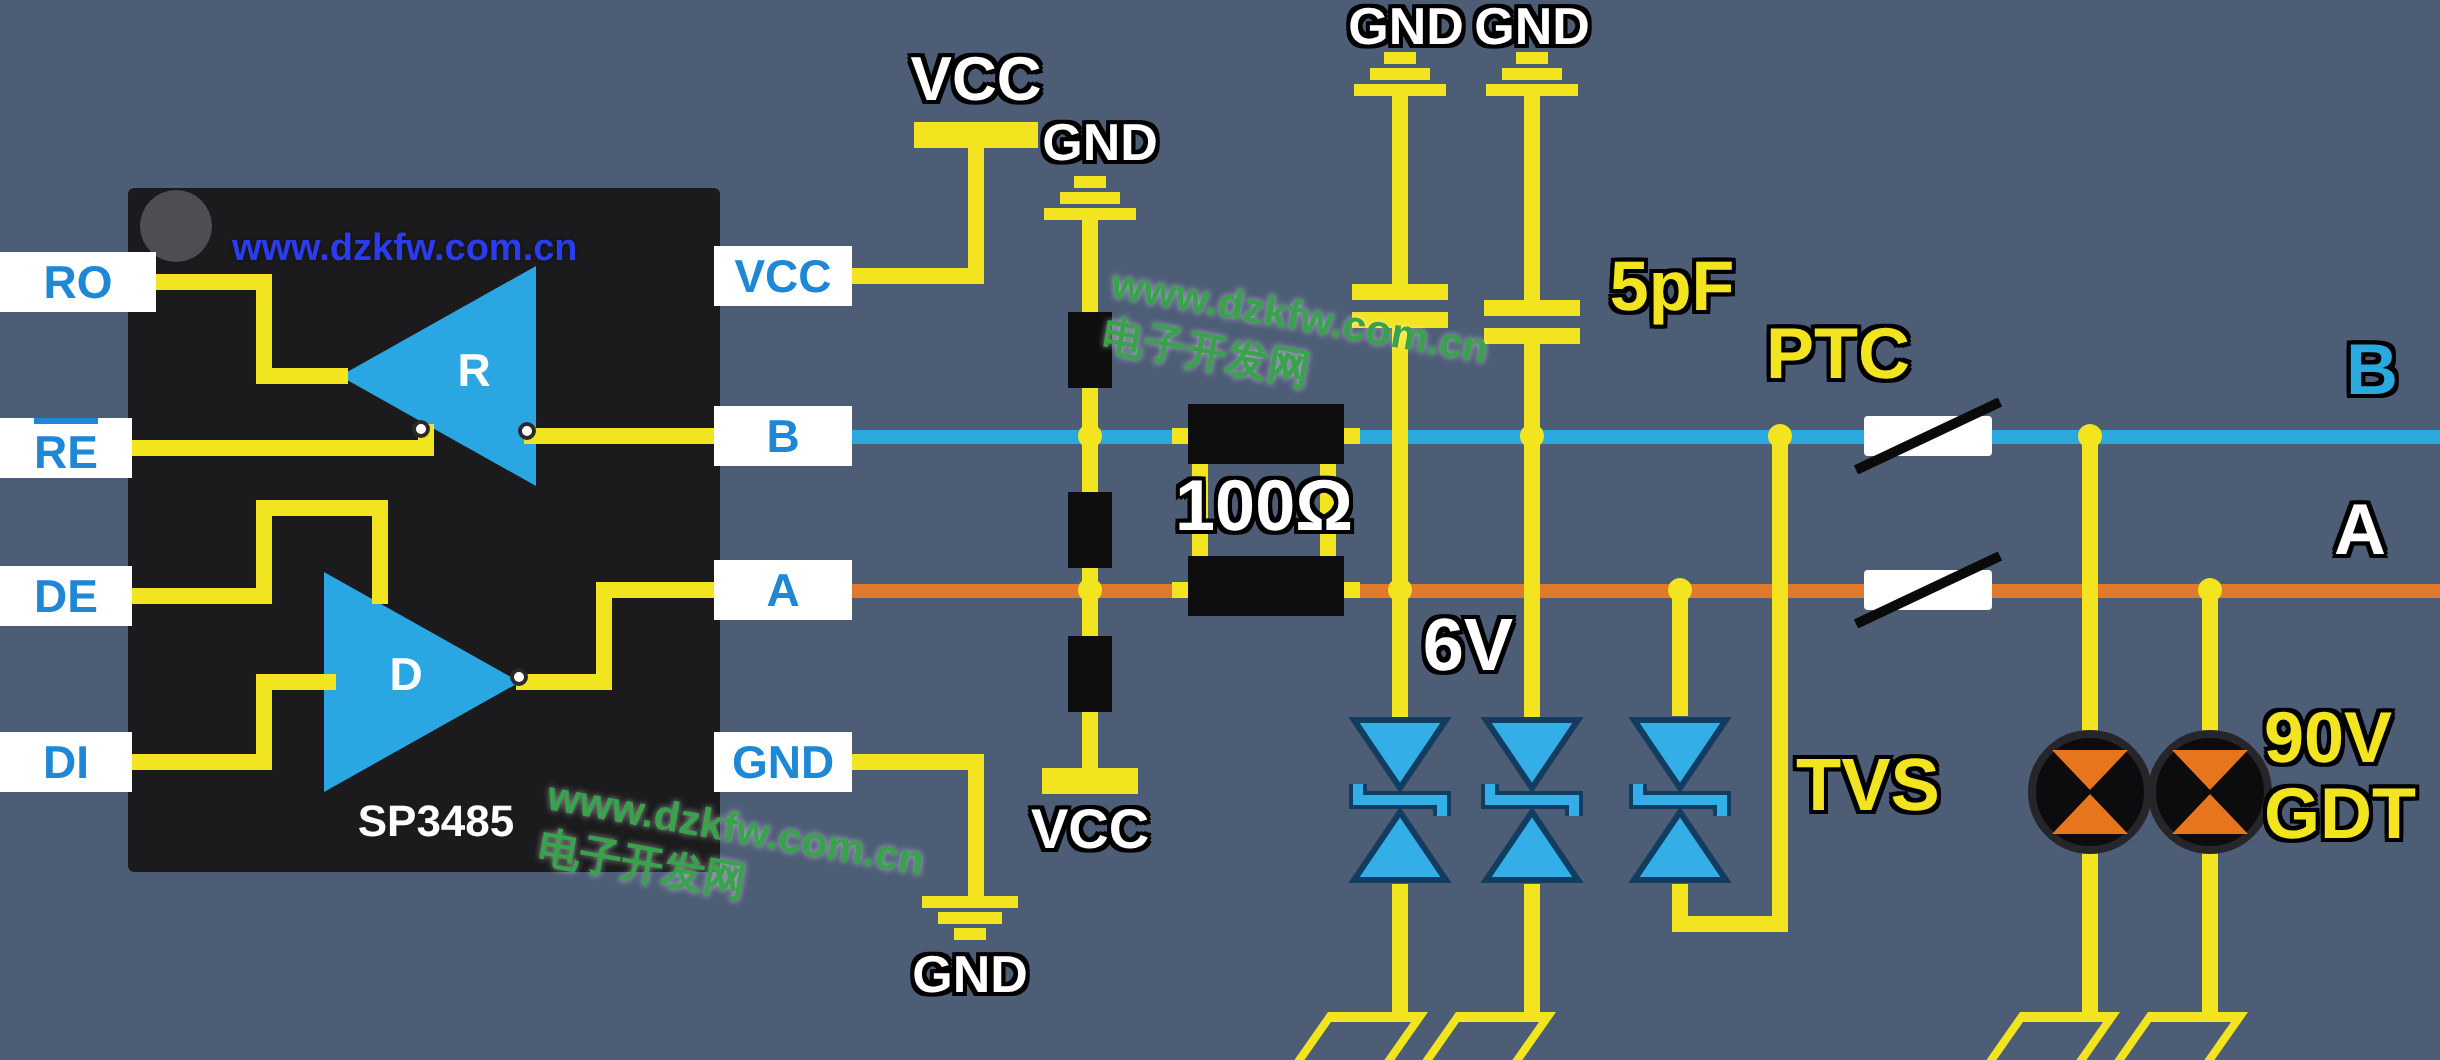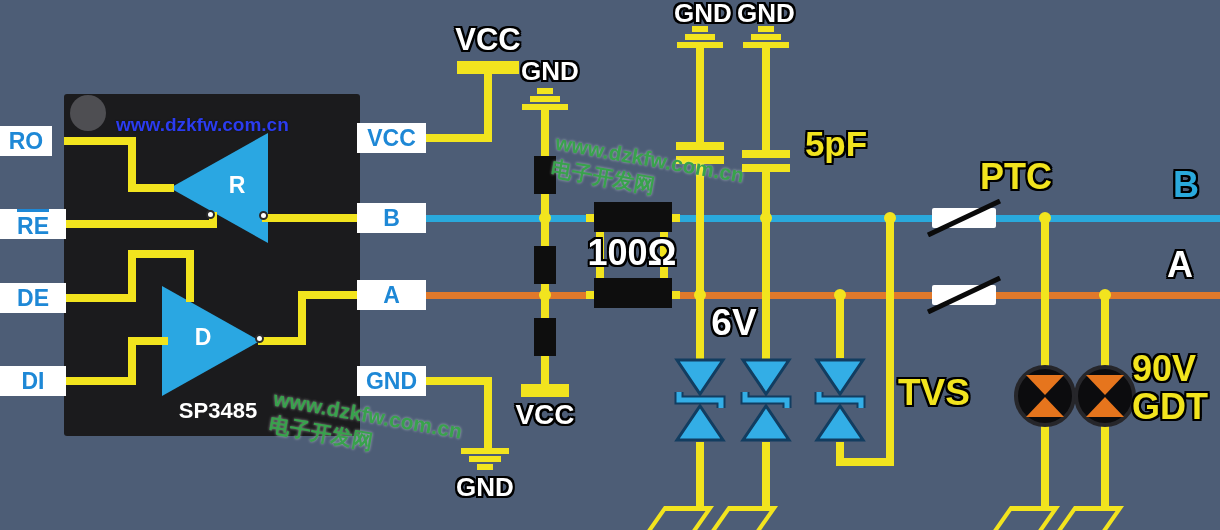--- a/index.html
+++ b/index.html
@@ -55,21 +55,21 @@
 <div class="wire" style="left:64px;top:377px;width:72px;height:8px"></div>
 <div class="wire" style="left:128px;top:337px;width:8px;height:48px"></div>
 <div class="wire" style="left:128px;top:337px;width:40px;height:8px"></div>
 <div class="wire" style="left:258px;top:337px;width:48px;height:8px"></div>
 <div class="wire" style="left:298px;top:291px;width:8px;height:54px"></div>
 <div class="wire" style="left:298px;top:291px;width:62px;height:8px"></div>
 <div class="wdot" style="left:206px;top:210px"></div>
 <div class="wdot" style="left:259px;top:211px"></div>
 <div class="wdot" style="left:255px;top:334px"></div>
 
-<div class="pinbox" style="left:0;top:126px;width:52px;height:30px">
+<div class="pinbox" style="left:0;top:126px;width:78px;height:30px">
     <span>RO</span>
   </div>
 <div class="pinbox" style="left:0;top:209px;width:66px;height:30px">
     <span class="overbar">RE</span>
   </div>
 <div class="pinbox" style="left:0;top:283px;width:66px;height:30px">
     <span>DE</span>
   </div>
 <div class="pinbox" style="left:0;top:366px;width:66px;height:30px">
     <span>DI</span>
@@ -172,21 +172,21 @@
   <path d="M8 36 L8 44 L50 44 L50 52" stroke="#123d60" stroke-width="9" fill="none"></path>
   <path d="M8 36 L8 44 L50 44 L50 52" stroke="#33aee6" stroke-width="5" fill="none"></path>
 </svg>
 <div class="wire" style="left:836px;top:442px;width:8px;height:24px"></div>
 <div class="wire" style="left:836px;top:458px;width:58px;height:8px"></div>
 <div class="wire" style="left:886px;top:218px;width:8px;height:248px"></div>
 <div class="dot" style="left:884px;top:212px"></div>
 <div class="lbl white" style="left:700px;top:304px;width:68px;font-size:37px">6V</div>
 <div class="lbl yellow" style="left:893px;top:374px;width:82px;font-size:37px">TVS</div>
 
-<div class="lbl yellow" style="left:976px;top:158px;width:80px;font-size:36px">PTC</div>
+<div class="lbl yellow" style="left:879px;top:158px;width:80px;font-size:36px">PTC</div>
 <svg class="svgc" style="left:926px;top:199px" width="76" height="38" viewBox="0 0 76 38">
   <rect x="6" y="9" width="64" height="20" fill="#ffffff" rx="2"></rect>
   <line x1="2" y1="36" x2="74" y2="2" stroke="#0a0a0a" stroke-width="5"></line>
 </svg>
 <svg class="svgc" style="left:926px;top:276px" width="76" height="38" viewBox="0 0 76 38">
   <rect x="6" y="9" width="64" height="20" fill="#ffffff" rx="2"></rect>
   <line x1="2" y1="36" x2="74" y2="2" stroke="#0a0a0a" stroke-width="5"></line>
 </svg>
 
 <div class="lbl cyan" style="left:1164px;top:166px;width:44px;font-size:36px">B</div>

